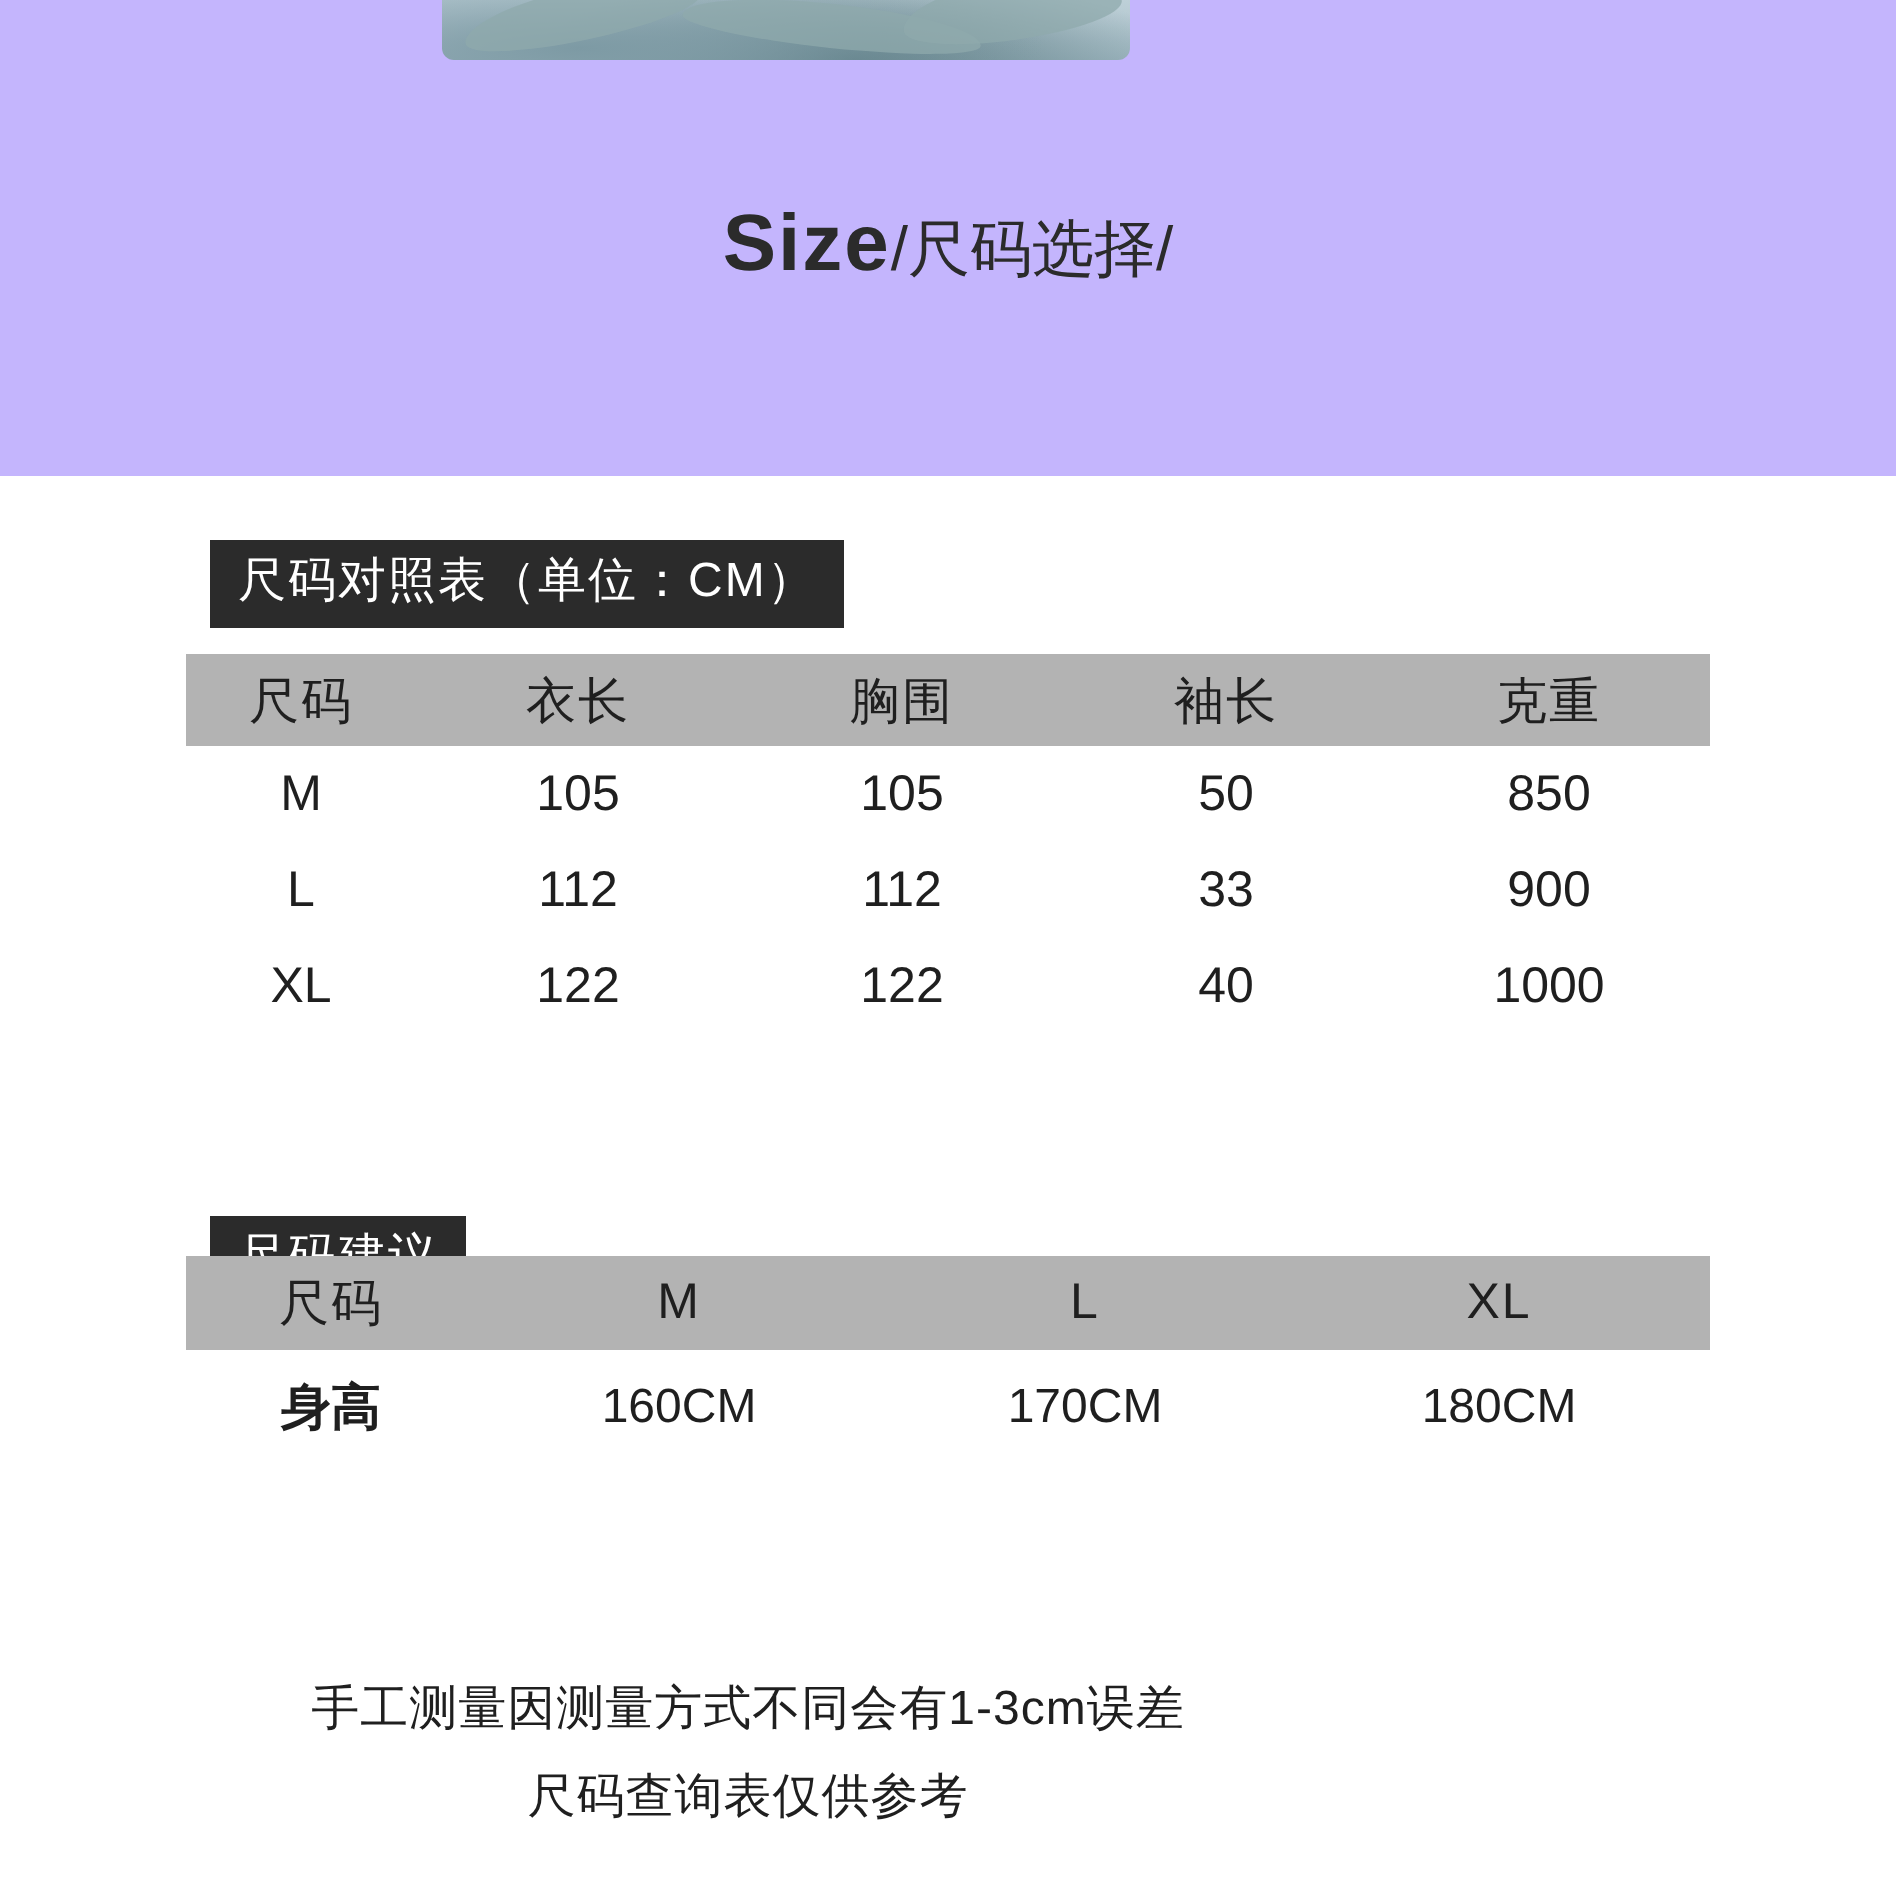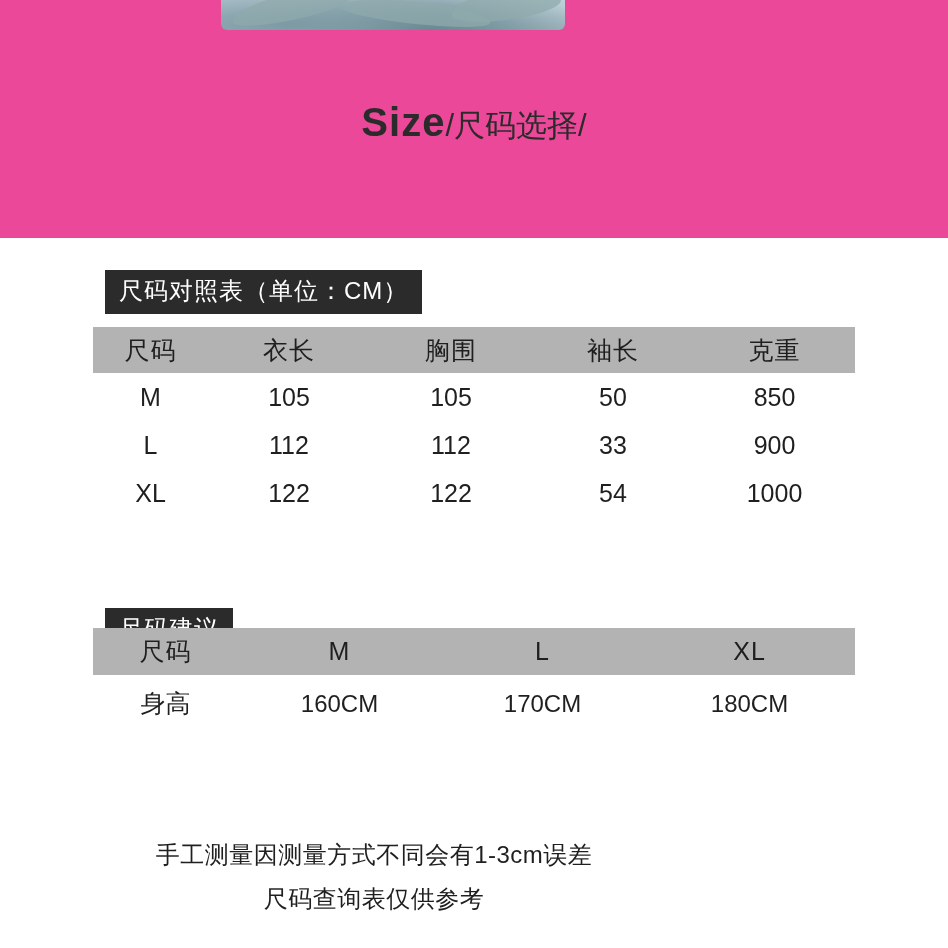--- a/index.html
+++ b/index.html
@@ -18,21 +18,21 @@
     width: 948px;
     height: 948px;
     background: #ffffff;
   }
 
   
   .banner {
     position: relative;
     width: 948px;
     height: 238px;
-    background: #ec4899;
+    background: #c4b5fd;
     overflow: hidden;
   }
   .banner-photo {
     position: absolute;
     top: -28px;
     left: 221px;
     width: 344px;
     height: 58px;
     background:
       radial-gradient(ellipse at 20% 90%, #7d9aa4 0%, rgba(125,154,164,0) 60%),
@@ -128,20 +128,21 @@
     letter-spacing: 1px;
   }
   .advice-table td {
     color: #1f1f1f;
     font-size: 24px;
     height: 55px;
     text-align: center;
   }
   .advice-table td.rowhead {
     font-size: 25px;
+    font-weight: bold;
   }
 
   
   .notes {
     position: absolute;
     left: 0;
     top: 833px;
     width: 748px;
     text-align: center;
     color: #1f1f1f;
@@ -201,21 +202,21 @@
         <td>L</td>
         <td>112</td>
         <td>112</td>
         <td>33</td>
         <td>900</td>
       </tr>
       <tr>
         <td>XL</td>
         <td>122</td>
         <td>122</td>
-        <td>54</td>
+        <td>40</td>
         <td>1000</td>
       </tr>
     </tbody>
   </table>
 
   <div class="tag-wrap" id="tag-size-advice">
     <span class="tag">尺码建议</span>
   </div>
 
   <table class="advice-table">

